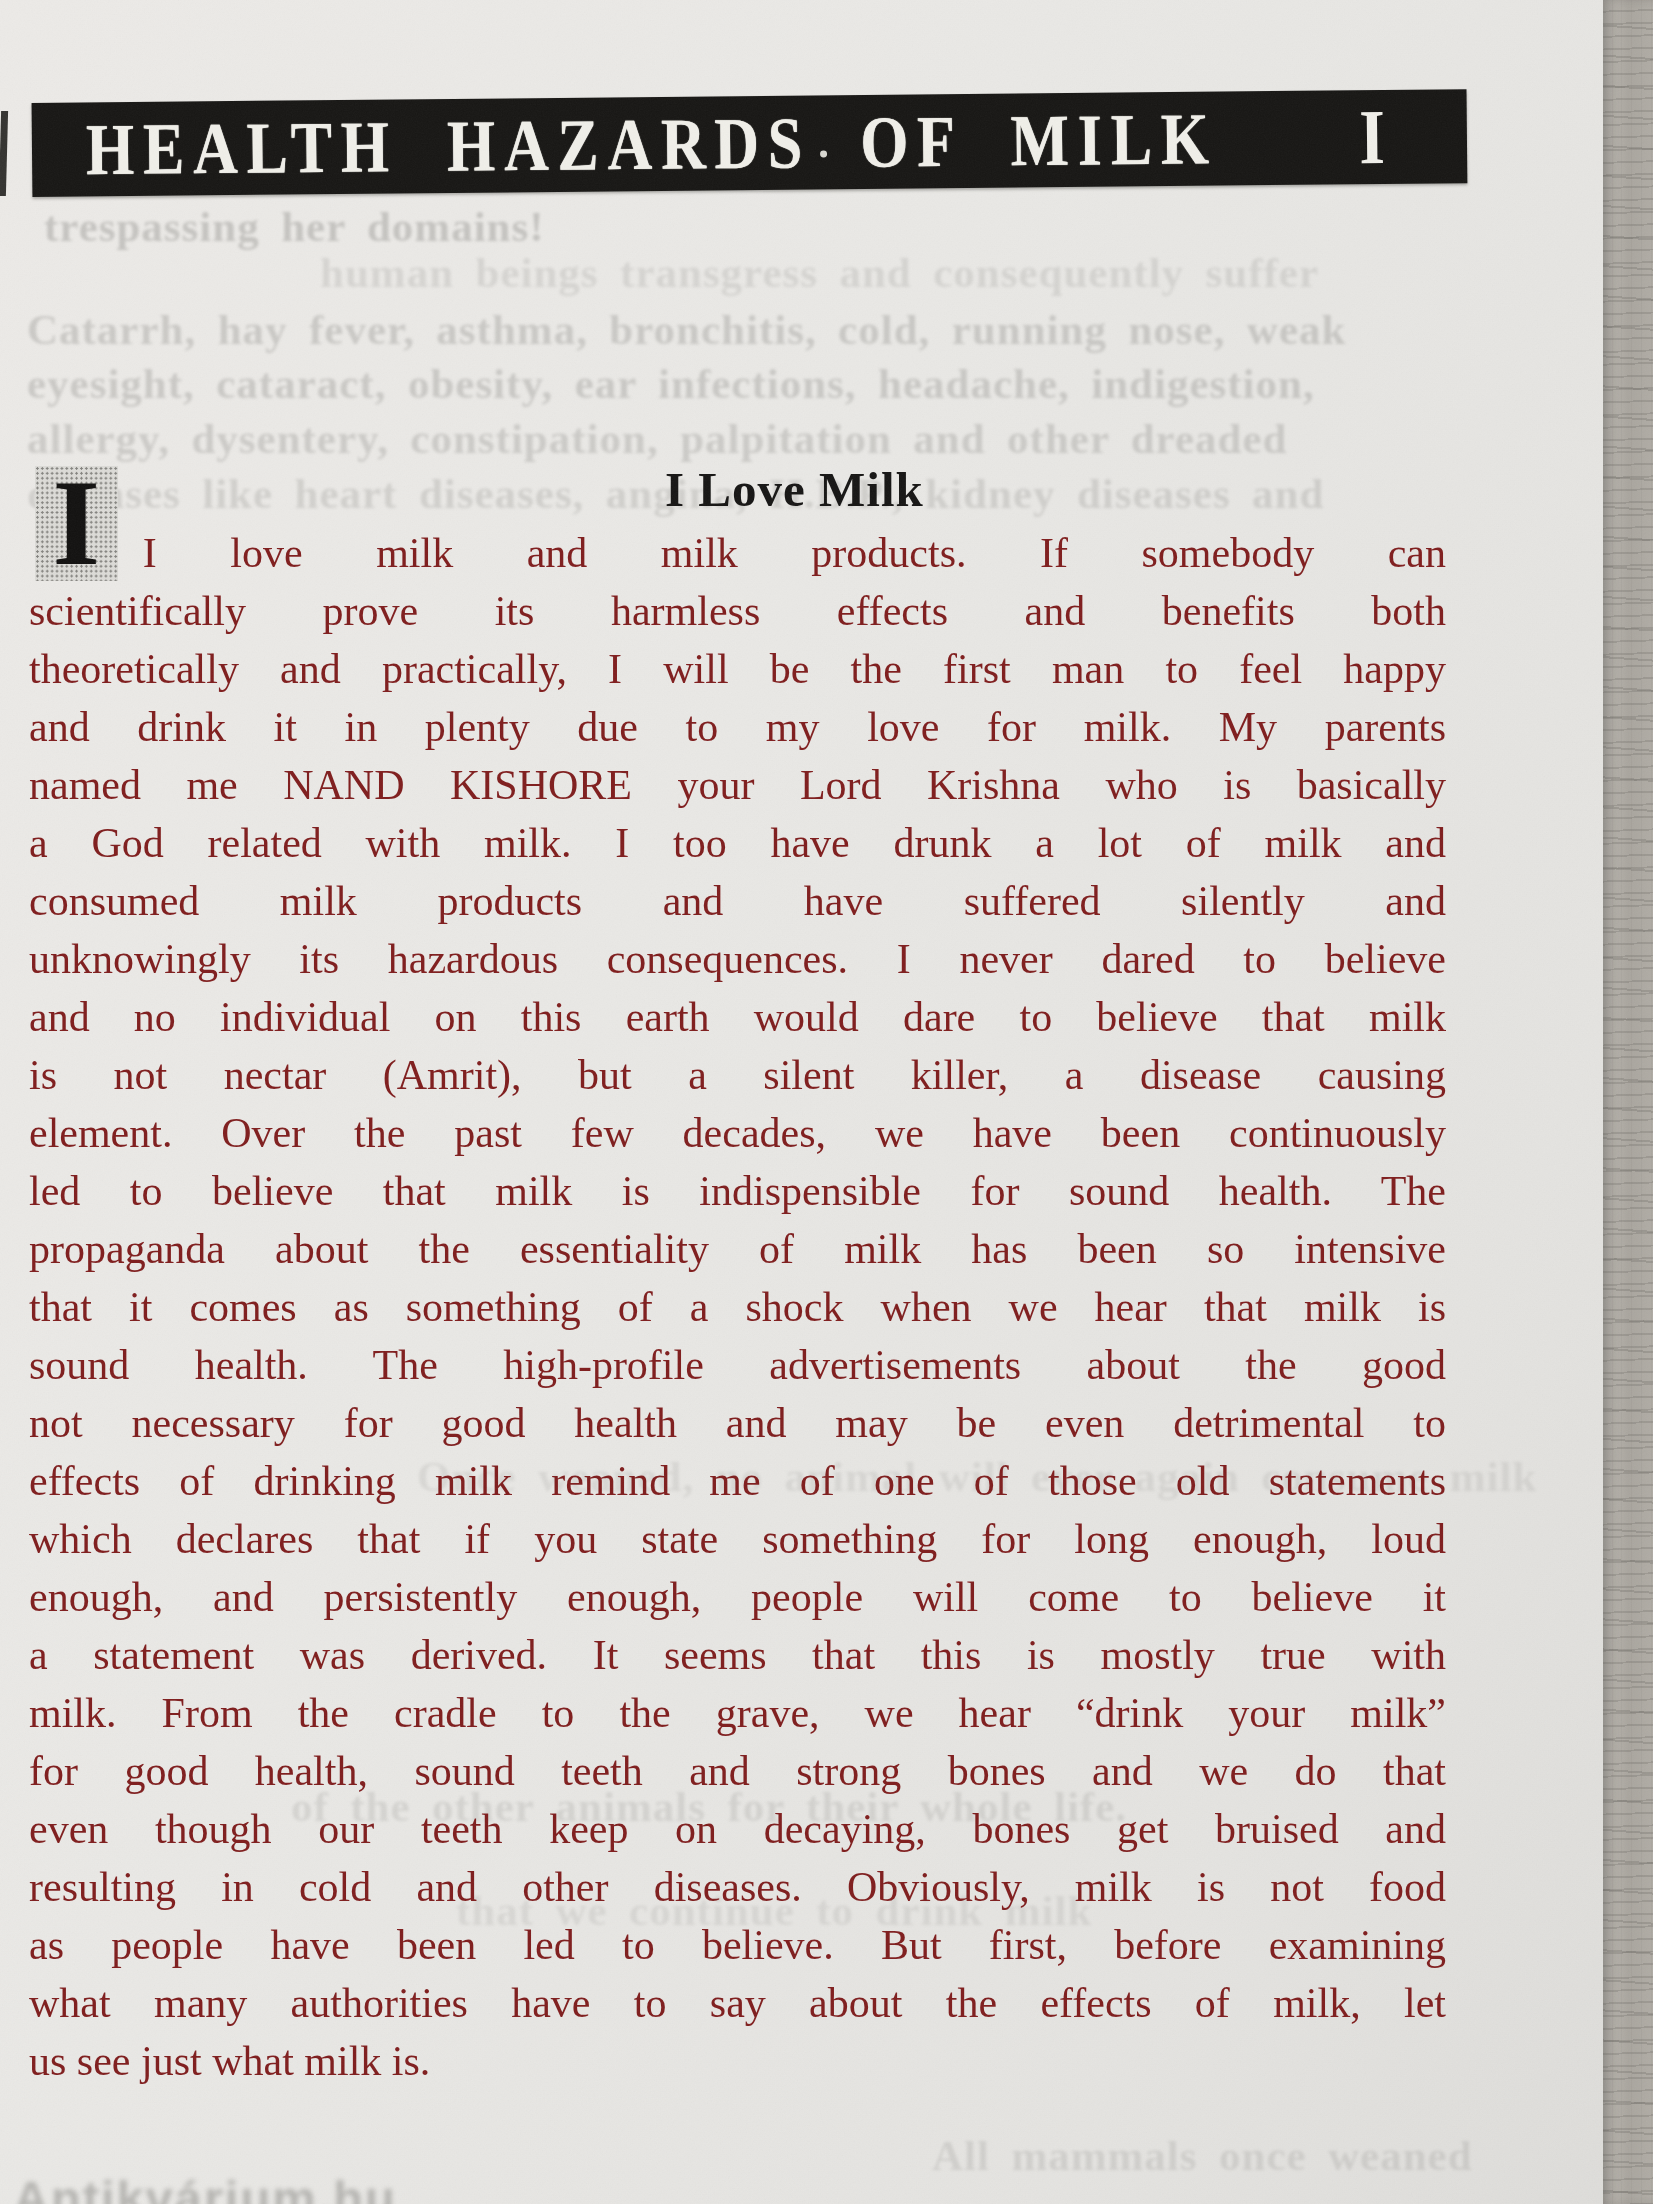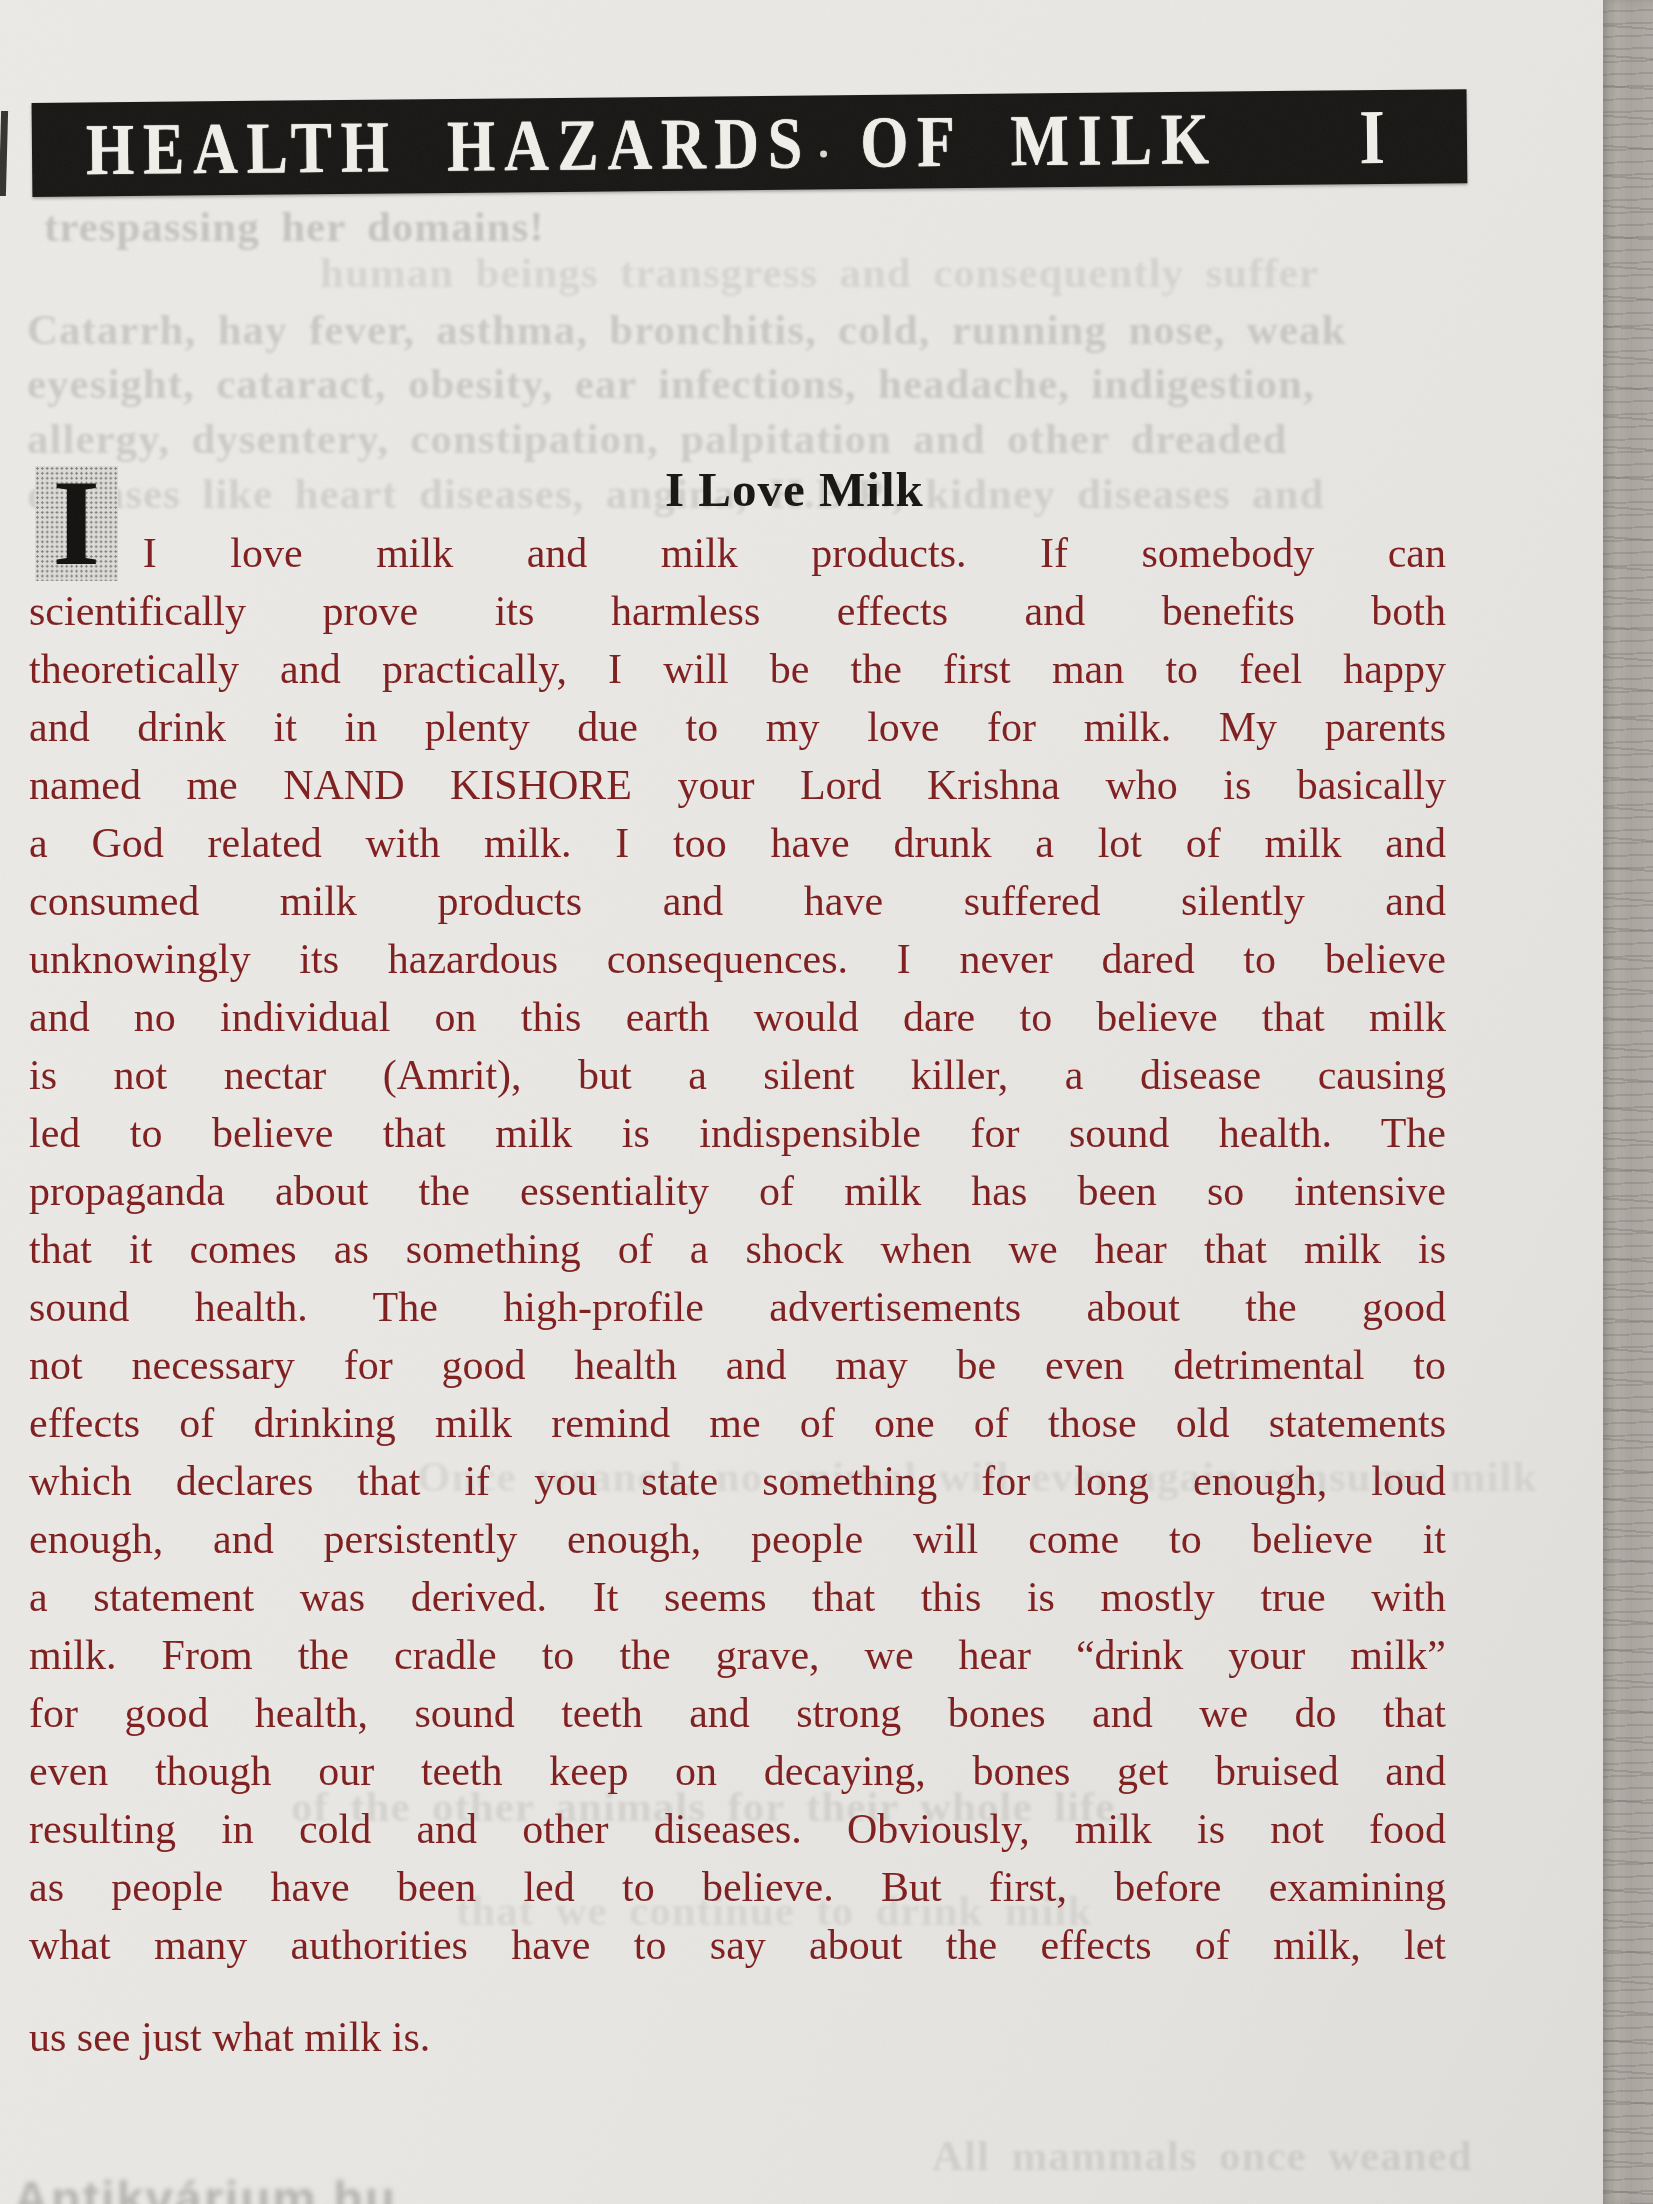--- a/index.html
+++ b/index.html
@@ -47,21 +47,21 @@
     background-size:4.9px 4.9px;
     display:flex; align-items:center; justify-content:center;
     font-size:122px; line-height:1; font-weight:bold; color:#121110;
   }
   .heading {
     margin:0 0 5.8px 0; font-size:49px; line-height:56px; font-weight:bold;
     letter-spacing:1px; color:#161514;text-align:center;
   }
   .bodylines { font-size:42px; line-height:58px; color:#7f1d1d; }
   .bodylines .line { text-align:justify; text-align-last:justify; }
-  .bodylines .line:last-child { text-align-last:left;margin-top:34px; }
+  .bodylines .line:last-child { text-align-last:left; }
 
   
   .watermark {
     position:absolute; left:13.6px; top:2170px; z-index:2;
     font-family:"Liberation Sans", sans-serif; font-size:49px; font-weight:bold;
     letter-spacing:1.9px; color:#93928e; opacity:.6; filter:blur(2.5px);
     white-space:nowrap;
   }
 
   
@@ -119,20 +119,21 @@
         <div class="line">I love milk and milk products. If somebody can</div>
         <div class="line">scientifically prove its harmless effects and benefits both</div>
         <div class="line">theoretically and practically, I will be the first man to feel happy</div>
         <div class="line">and drink it in plenty due to my love for milk. My parents</div>
         <div class="line">named me NAND KISHORE your Lord Krishna who is basically</div>
         <div class="line">a God related with milk. I too have drunk a lot of milk and</div>
         <div class="line">consumed milk products and have suffered silently and</div>
         <div class="line">unknowingly its hazardous consequences. I never dared to believe</div>
         <div class="line">and no individual on this earth would dare to believe that milk</div>
         <div class="line">is not nectar (Amrit), but a silent killer, a disease causing</div>
+        <div class="line">element. Over the past few decades, we have been continuously</div>
         <div class="line">led to believe that milk is indispensible for sound health. The</div>
         <div class="line">propaganda about the essentiality of milk has been so intensive</div>
         <div class="line">that it comes as something of a shock when we hear that milk is</div>
         <div class="line">sound health. The high-profile advertisements about the good</div>
         <div class="line">not necessary for good health and may be even detrimental to</div>
         <div class="line">effects of drinking milk remind me of one of those old statements</div>
         <div class="line">which declares that if you state something for long enough, loud</div>
         <div class="line">enough, and persistently enough, people will come to believe it</div>
         <div class="line">a statement was derived. It seems that this is mostly true with</div>
         <div class="line">milk. From the cradle to the grave, we hear “drink your milk”</div>

